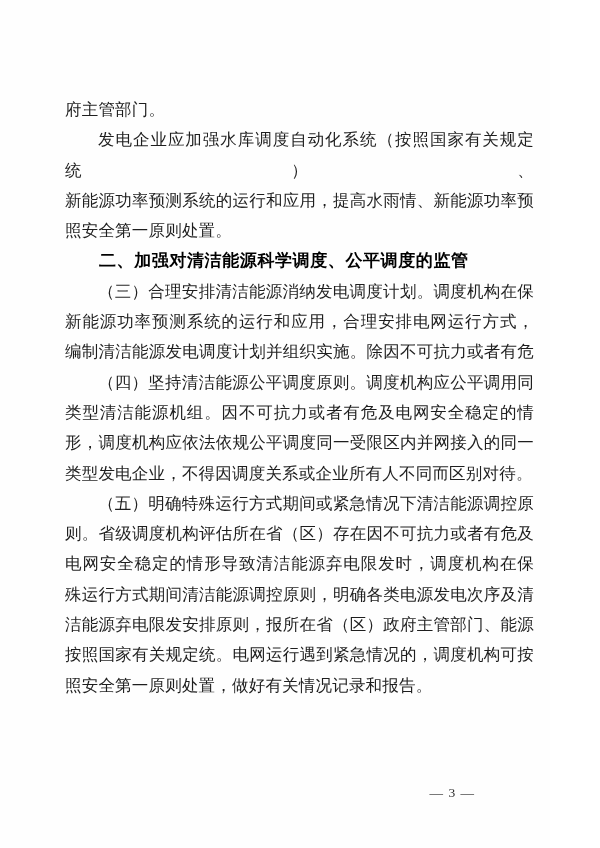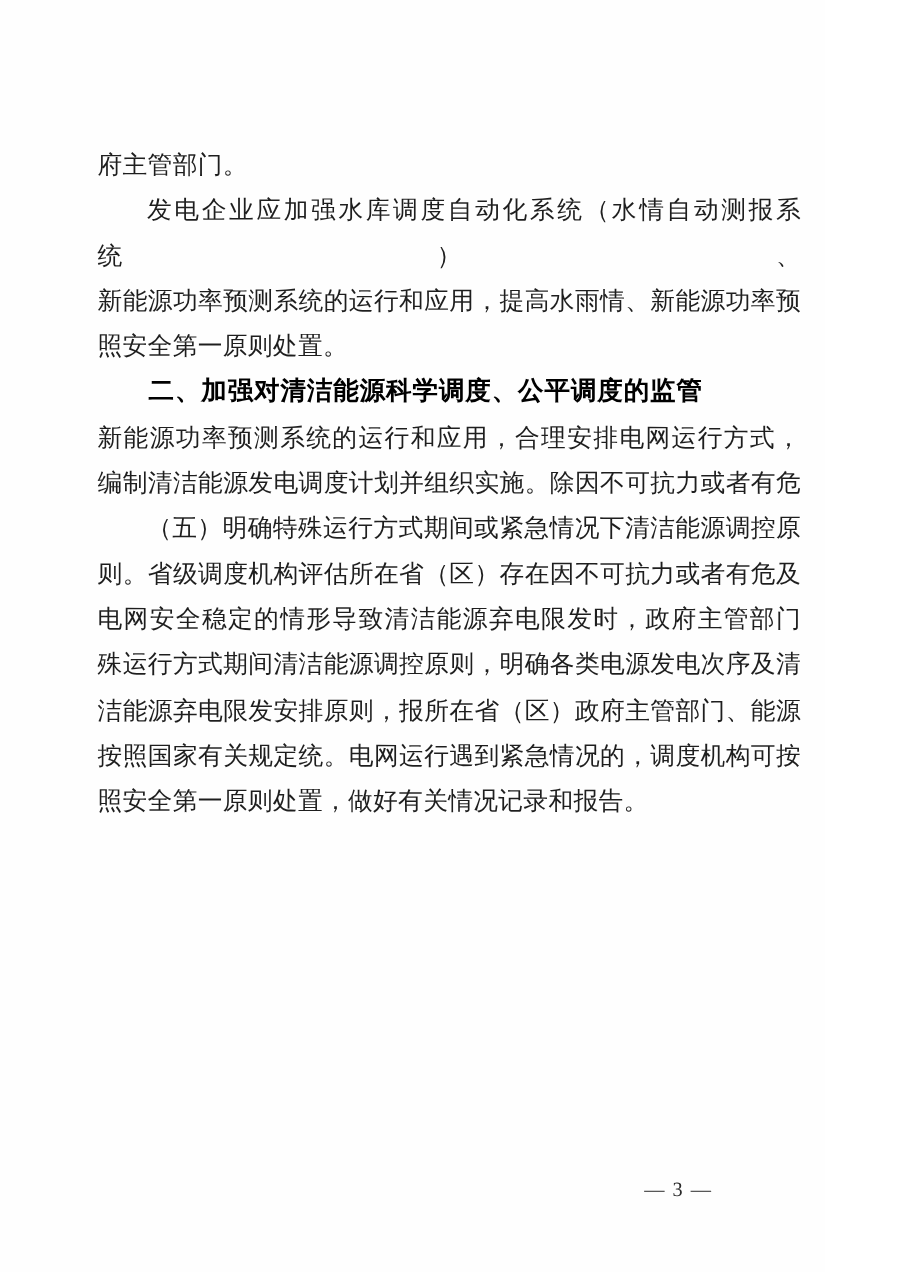--- a/index.html
+++ b/index.html
@@ -57,35 +57,42 @@
 </style>
 </head>
 <body>
 
 <div class="page" style="--page-bg: #fefefe; --text-color: #1e1e1e; --heading-color: #000000;">
   <div class="content">
       <div class="block paragraph">
         <div class="line first last">府主管部门。</div>
       </div>
       <div class="block paragraph indent">
-        <div class="line first">发电企业应加强水库调度自动化系统（水情自动测报系统）、</div>
+        <div class="line first">发电企业应加强水库调度自动化系统（按照国家有关规定统）、</div>
         <div class="line">新能源功率预测系统的运行和应用，提高水雨情、新能源功率预</div>
         <div class="line last">照安全第一原则处置。</div>
       </div>
       <div class="block heading indent">
         <div class="line first last">二、加强对清洁能源科学调度、公平调度的监管</div>
       </div>
       <div class="block paragraph indent">
+        <div class="line first">（三）合理安排清洁能源消纳发电调度计划。调度机构在保</div>
         <div class="line">新能源功率预测系统的运行和应用，合理安排电网运行方式，</div>
         <div class="line">编制清洁能源发电调度计划并组织实施。除因不可抗力或者有危</div>
       </div>
       <div class="block paragraph indent">
+        <div class="line first">（四）坚持清洁能源公平调度原则。调度机构应公平调用同</div>
+        <div class="line">类型清洁能源机组。因不可抗力或者有危及电网安全稳定的情</div>
+        <div class="line">形，调度机构应依法依规公平调度同一受限区内并网接入的同一</div>
+        <div class="line last">类型发电企业，不得因调度关系或企业所有人不同而区别对待。</div>
+      </div>
+      <div class="block paragraph indent">
         <div class="line first">（五）明确特殊运行方式期间或紧急情况下清洁能源调控原</div>
         <div class="line">则。省级调度机构评估所在省（区）存在因不可抗力或者有危及</div>
-        <div class="line">电网安全稳定的情形导致清洁能源弃电限发时，政府主管部门</div>
+        <div class="line">电网安全稳定的情形导致清洁能源弃电限发时，调度机构在保</div>
         <div class="line">殊运行方式期间清洁能源调控原则，明确各类电源发电次序及清</div>
         <div class="line">洁能源弃电限发安排原则，报所在省（区）政府主管部门、能源</div>
         <div class="line">按照国家有关规定统。电网运行遇到紧急情况的，调度机构可按</div>
         <div class="line last">照安全第一原则处置，做好有关情况记录和报告。</div>
       </div>
     </div>
   <div class="page-number">— 3 —</div>
 </div>
 
 </body></html>

